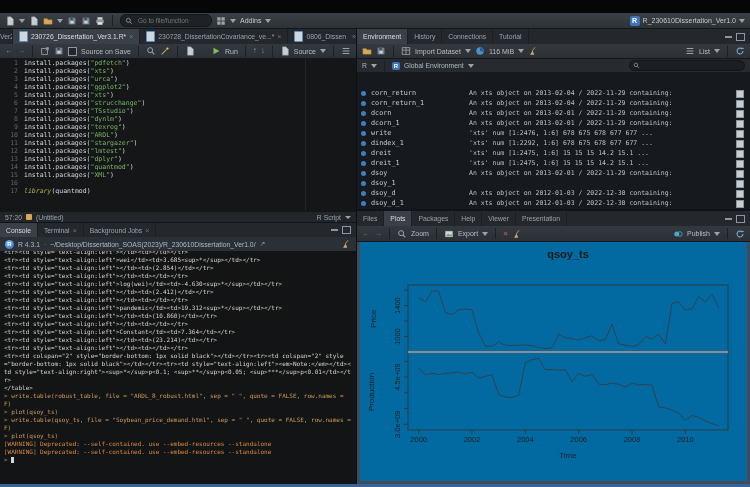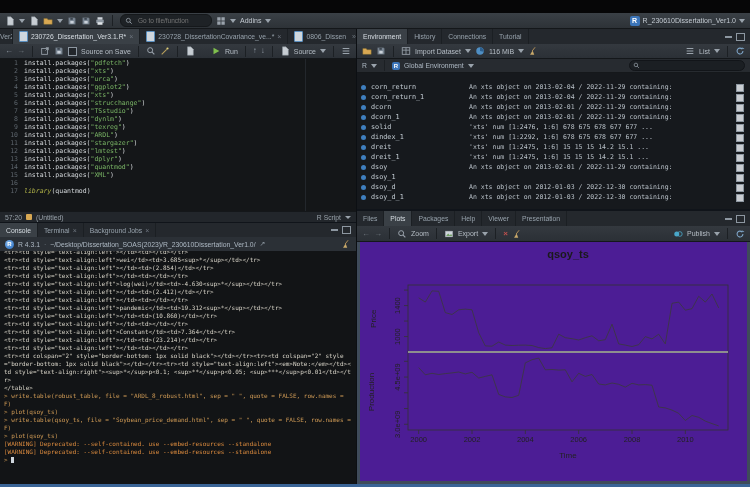--- a/index.html
+++ b/index.html
@@ -52,30 +52,30 @@
   #console-body{position:absolute;left:0;top:28px;right:0;bottom:0;background:#121416;overflow:hidden;padding:0 0 0 4px;}
   .cl{height:8px;line-height:8px;white-space:pre;font-family:"DejaVu Sans Mono",monospace;font-size:6px;}
   .cl.out{color:#d8d4c8;} .cl.cmd{color:#cf9a55;} .cl.warn{color:#dc8b3e;}
   .cursor{display:inline-block;width:3px;height:6px;background:#cfd6dd;vertical-align:-1px;}
   
   #env-pane{left:357px;top:29px;width:393px;height:180px;}
   #env-scope{position:absolute;left:0;top:30px;right:0;height:13px;background:#272b30;border-bottom:1px solid #15181b;
       display:flex;align-items:center;gap:4px;padding:0 5px;font-size:6.8px;color:#aeb9c4;}
   #env-search{margin-left:auto;display:flex;align-items:center;gap:2px;background:#1b1f23;border:1px solid #121519;border-radius:6px;height:9px;width:108px;padding:0 3px;}
   #env-search input{background:transparent;border:none;outline:none;width:95px;color:#9aa3ac;font-size:6px;}
-  #env-rows{position:absolute;left:0;top:43px;right:0;bottom:0;overflow:hidden;padding-top:10px;}
+  #env-rows{position:absolute;left:0;top:43px;right:0;bottom:0;overflow:hidden;padding-top:16px;}
   .erow{height:10px;line-height:10px;position:relative;font-family:"DejaVu Sans Mono",monospace;}
   .edot{position:absolute;left:4px;top:2.5px;width:5px;height:5px;border-radius:50%;background:#3f7fbf;}
   .ename{position:absolute;left:14px;color:#c4cdd4;font-size:6.8px;}
   .eval{position:absolute;left:112px;color:#b9c1c8;font-size:6.5px;white-space:pre;}
   .egrid{position:absolute;right:6px;top:2px;width:6px;height:6px;background:#c9cdd2;border:1px solid #8d97a1;}
   
   #plots-pane{left:357px;top:211px;width:393px;height:273px;background:#3f4b5a;}
   #plots-pane .tabstrip,#plots-pane .toolbar{z-index:2;}
-  #plot-canvas{position:absolute;left:3px;right:3px;top:31px;bottom:3px;background:#4c1d95;text-align:center;}
+  #plot-canvas{position:absolute;left:3px;right:3px;top:31px;bottom:3px;background:#0369a1;text-align:center;}
   #plot-svg{width:100%;height:100%;display:block;}
   .redx{color:#c0504d;font-weight:bold;font-size:8px;}
   #bottom-edge{left:0;top:484px;width:750px;height:3px;background:#3a6496;}
   .gap-v{position:absolute;left:356px;top:29px;width:1px;height:455px;background:#0c0f13;}
 </style>
 </head>
 <body>
 
 <svg width="0" height="0" style="position:absolute">
 <defs>
@@ -444,21 +444,21 @@
           <span class="egrid"></span>
         </div>
         <div class="erow">
           <span class="edot"></span>
           <span class="ename">dcorn_1</span>
           <span class="eval">An xts object on 2013-02-01 / 2022-11-29 containing:</span>
           <span class="egrid"></span>
         </div>
         <div class="erow">
           <span class="edot"></span>
-          <span class="ename">solid</span>
+          <span class="ename">write</span>
           <span class="eval">'xts' num [1:2476, 1:6] 678 675 678 677 677 ...</span>
           <span class="egrid"></span>
         </div>
         <div class="erow">
           <span class="edot"></span>
           <span class="ename">dindex_1</span>
           <span class="eval">'xts' num [1:2292, 1:6] 678 675 678 677 677 ...</span>
           <span class="egrid"></span>
         </div>
         <div class="erow">

